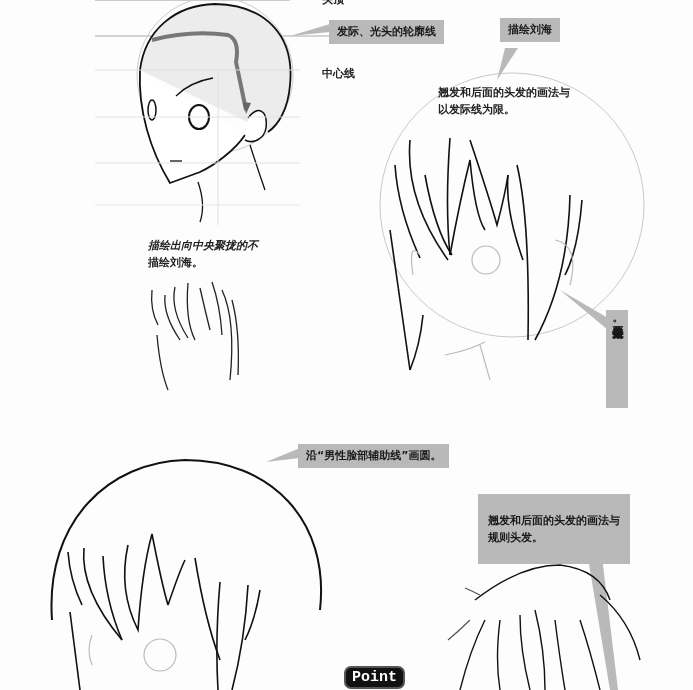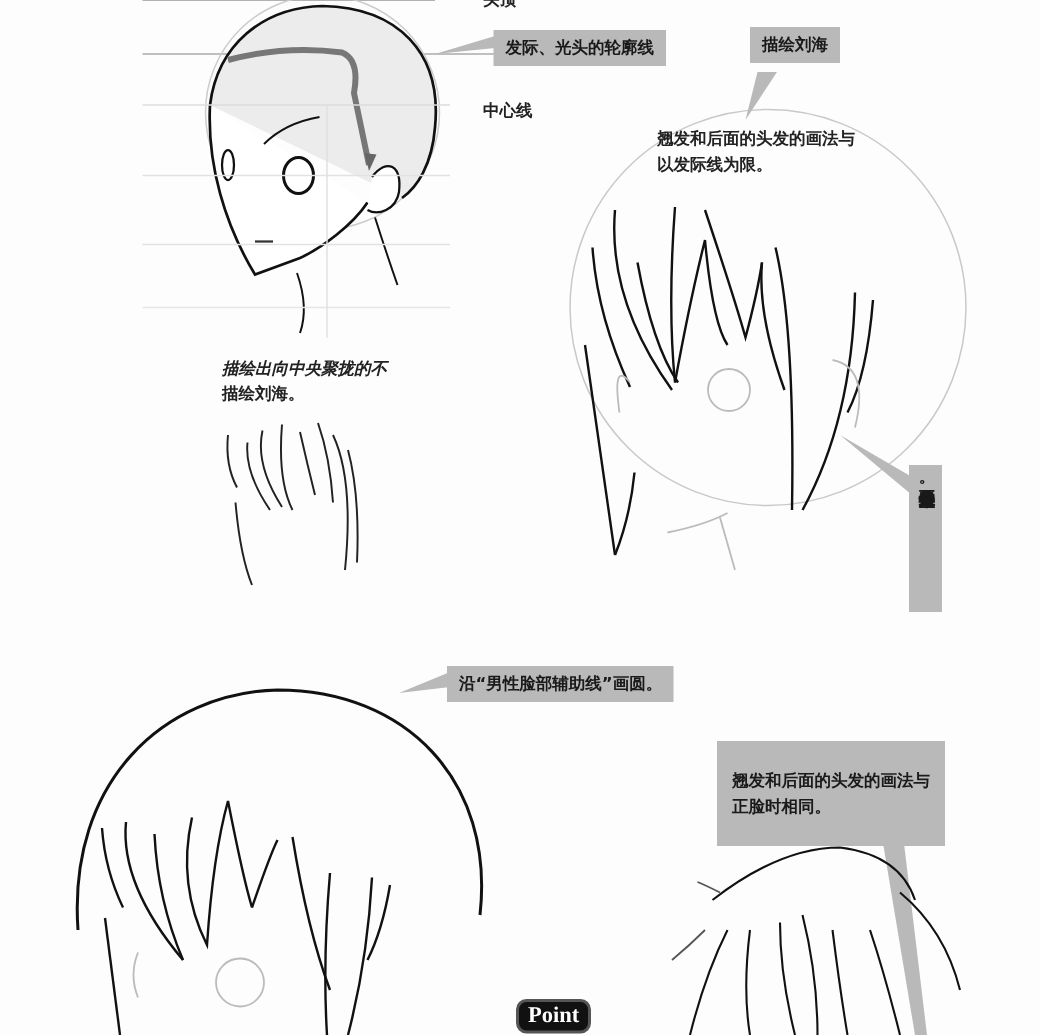--- a/index.html
+++ b/index.html
@@ -1,21 +1,21 @@
 <!DOCTYPE html>
 <html><head>
 <meta charset="utf-8">
 <style>
   html,body{margin:0;padding:0;background:#fdfdfd;}
   body{width:693px;height:690px;position:relative;overflow:hidden;font-family:"DejaVu Sans","Liberation Sans",sans-serif;color:#222;}
   .callout{position:absolute;background:#b9b9b9;color:#1a1a1a;font-size:11px;font-weight:bold;padding:4px 8px;line-height:16px;white-space:nowrap;}
   .label{position:absolute;font-size:11px;font-weight:bold;color:#222;line-height:17px;}
   .vcallout{position:absolute;background:#b9b9b9;color:#1a1a1a;font-size:11px;font-weight:bold;writing-mode:vertical-rl;padding:8px 4px;line-height:14px;}
   svg{position:absolute;left:0;top:0;}
-  .point{position:absolute;left:344px;top:666px;background:#111;color:#fff;font-family:Liberation Serif, serif;font-weight:bold;font-size:15px;padding:1px 6px;border-radius:7px;border:2px solid #555;letter-spacing:0;}
+  .point{position:absolute;left:344px;top:666px;background:#111;color:#fff;font-family:Liberation Mono, monospace;font-weight:bold;font-size:15px;padding:1px 6px;border-radius:7px;border:2px solid #555;letter-spacing:0;}
 </style>
 </head>
 <body>
 
 <svg width="693" height="690" viewBox="0 0 693 690">
 
   <g>
     <line x1="95" y1="0" x2="290" y2="0" stroke="#999" stroke-width="1"></line>
     <line x1="95" y1="36" x2="330" y2="36" stroke="#aaa" stroke-width="1"></line>
     <circle cx="215" cy="75" r="78" fill="none" stroke="#ccc" stroke-width="1"></circle>
@@ -129,16 +129,16 @@
 
 <div class="label" style="left:148px;top:237px;font-style:italic;">描绘出向中央聚拢的不</div>
 <div class="label" style="left:148px;top:254px;">描绘刘海。</div>
 
 <div class="vcallout" style="left:606px;top:310px;height:82px;">鬓角要盖住半个耳朵。</div>
 
 <div class="callout" style="left:298px;top:444px;">沿“男性脸部辅助线”画圆。</div>
 
 <div class="callout" style="left:478px;top:494px;line-height:17px;padding:18px 10px;">
   <div>翘发和后面的头发的画法与</div>
-  <div>正脸时相同。</div>
+  <div>规则头发。</div>
 </div>
 
 <div class="point">Point</div>
 
 </body></html>

